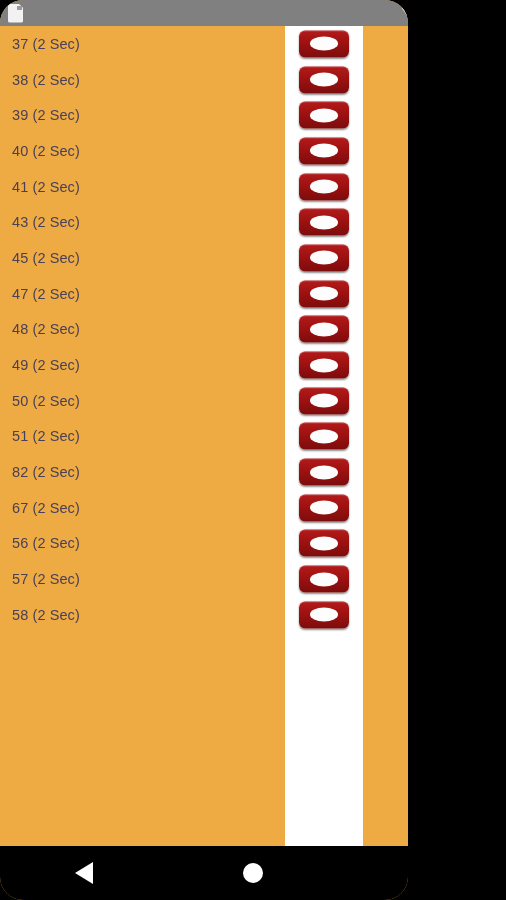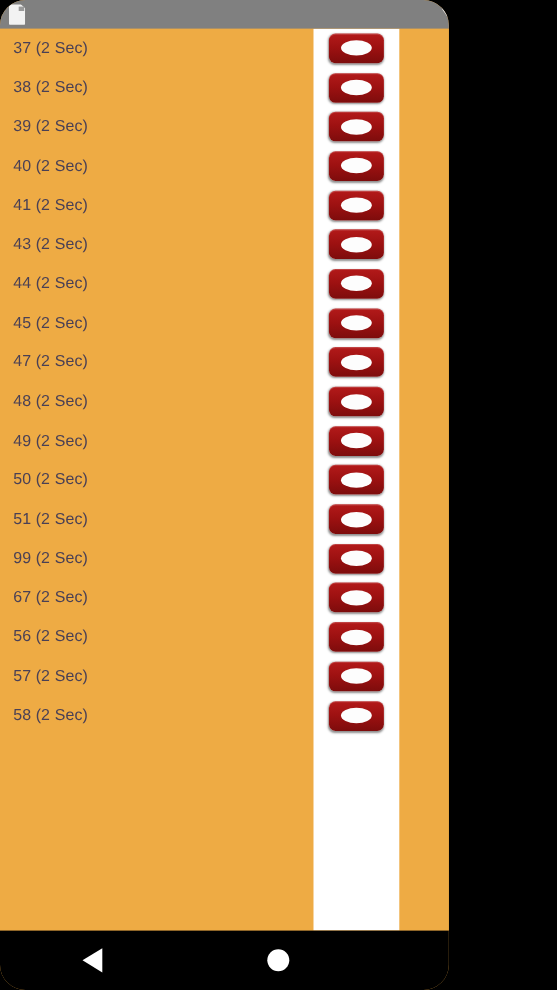--- a/index.html
+++ b/index.html
@@ -325,29 +325,20 @@
         <div class="row">
           <div class="row-label">43 (2 Sec)</div>
           <div class="stop-btn">
             <span class="oval"></span>
           </div>
           <div class="play-btn">
             <span class="tri"></span>
           </div>
         </div>
         <div class="row">
-          <div class="row-label">44 (2 Sec)</div>
-          <div class="stop-btn">
-            <span class="oval"></span>
-          </div>
-          <div class="play-btn">
-            <span class="tri"></span>
-          </div>
-        </div>
-        <div class="row">
           <div class="row-label">45 (2 Sec)</div>
           <div class="stop-btn">
             <span class="oval"></span>
           </div>
           <div class="play-btn">
             <span class="tri"></span>
           </div>
         </div>
         <div class="row">
           <div class="row-label">47 (2 Sec)</div>
@@ -388,21 +379,21 @@
         <div class="row">
           <div class="row-label">51 (2 Sec)</div>
           <div class="stop-btn">
             <span class="oval"></span>
           </div>
           <div class="play-btn">
             <span class="tri"></span>
           </div>
         </div>
         <div class="row">
-          <div class="row-label">99 (2 Sec)</div>
+          <div class="row-label">82 (2 Sec)</div>
           <div class="stop-btn">
             <span class="oval"></span>
           </div>
           <div class="play-btn">
             <span class="tri"></span>
           </div>
         </div>
         <div class="row">
           <div class="row-label">67 (2 Sec)</div>
           <div class="stop-btn">

